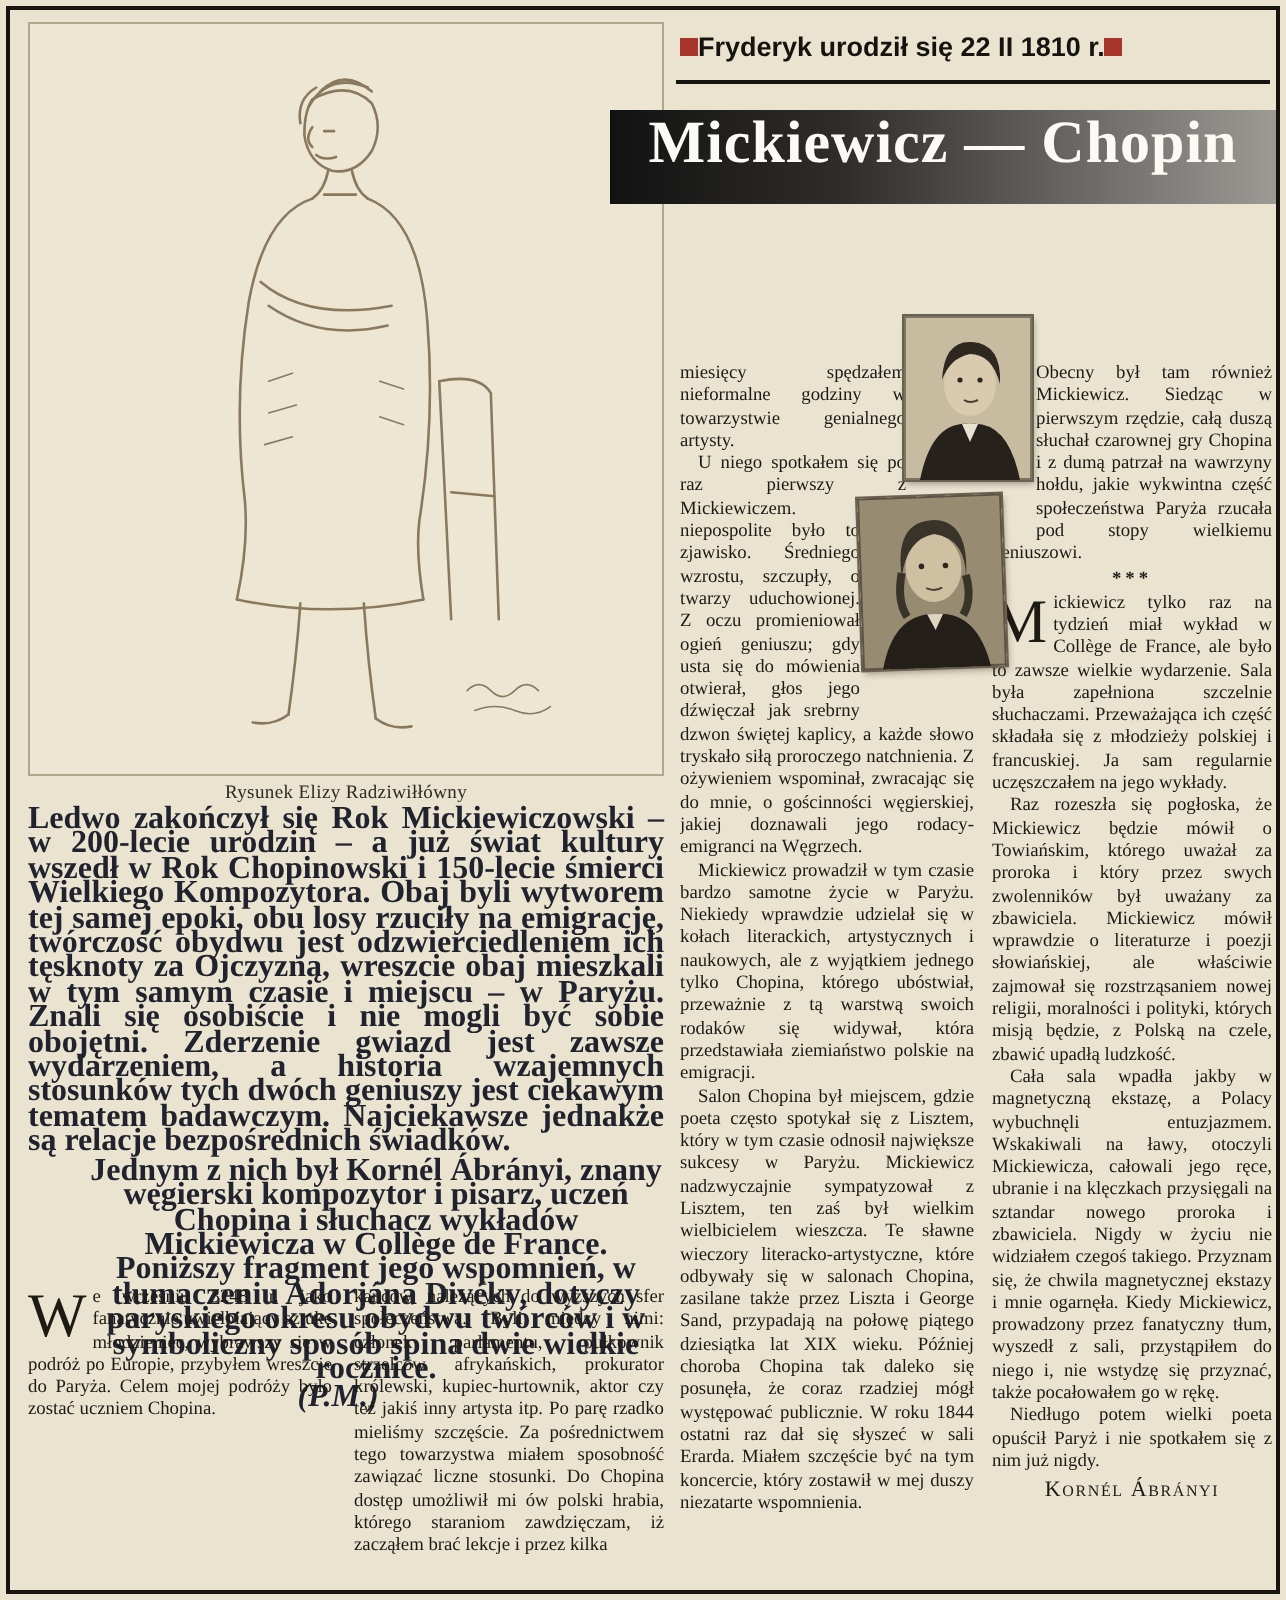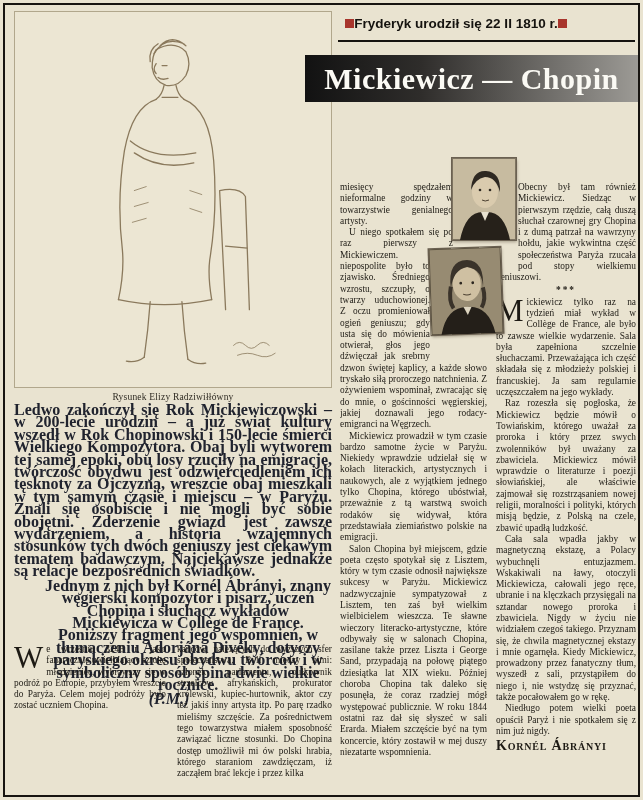--- a/index.html
+++ b/index.html
@@ -10,30 +10,30 @@
 
   
   .sketch { position:absolute; left:14px; top:11px; width:318px; height:377px;
             background:#ece6d3; border:1px solid #b1a78c; }
   .sketch svg { width:100%; height:100%; display:block; }
   .sketch-caption { position:absolute; left:14px; top:392px; width:318px; text-align:center;
                     font-size:9.5px; color:#2e2a22; letter-spacing:0.2px; }
 
   
   .kicker { position:absolute; left:340px; top:16px; width:232px; display:flex;
-            align-items:center; justify-content:center;
+            align-items:center; justify-content:flex-start;
             font-family:"Liberation Sans", sans-serif; font-weight:bold;
             font-size:13.5px; color:#15130f; }
   .sq { width:9px; height:9px; background:#a8352c; flex:0 0 auto; }
   .kicker-rule { position:absolute; left:338px; top:40px; width:297px; border-top:2px solid #15130f; }
 
   
   .titlebar { position:absolute; left:305px; top:55px; width:333px; height:47px;
               background:linear-gradient(90deg,#121212 0%,#2f2d2b 35%,#9c9a95 100%);
-              display:flex; align-items:center; justify-content:center; }
+              display:flex; justify-content:center; }
   .titlebar span { color:#fbfaf4; font-size:30px; font-weight:bold; letter-spacing:0.5px;
                    font-family:"Liberation Serif", serif; white-space:nowrap; }
 
   
   .intro { position:absolute; left:14px; top:404px; width:318px; color:#20232e;
            font-weight:bold; font-size:16px; line-height:12.4px; }
   .intro p { margin-bottom:2px; }
   .intro .just { text-align:justify; }
   .intro .center { text-align:center;margin-left:30px; }
   .intro .byline { text-align:center; font-style:italic; padding-right:8px; }
@@ -46,22 +46,22 @@
   .colA { left:14px;  top:628px; width:152px; height:164px; }
   .colB { left:177px; top:628px; width:155px; height:164px; }
   .colC { left:340px; top:166px; width:147px; height:626px; }
   .colD { left:496px; top:166px; width:140px; height:626px; }
 
   .dropcap { float:left; font-size:31px; line-height:25px; padding:1px 3px 0 0; color:#1d1a14; }
   .fr1 { float:right; width:34px; height:84px; }
   .fr2 { float:right; clear:right; width:57px; height:92px; }
   .fl1 { float:left; width:22px; height:80px; }
   .sep { text-align:center; font-weight:bold; letter-spacing:2px; line-height:13px; }
-  .signature { text-align:left; font-variant:small-caps; font-weight:bold;
-               font-size:14px; letter-spacing:0.8px; margin-top:3px; }
+  .signature { text-align:center; font-variant:small-caps; font-weight:normal;
+               font-size:11px; letter-spacing:0.8px; margin-top:3px; }
 
   
   .portrait { position:absolute; box-shadow:0 0 0 1px #6b6152, 1px 2px 3px rgba(40,30,10,.35); }
   .portrait svg { width:100%; height:100%; display:block; }
   .portrait1 { left:452px; top:158px; width:64px; height:82px; }
   .portrait2 { left:430px; top:248px; width:72px; height:86px; transform:rotate(-2deg); }
 </style>
 </head>
 <body>
 

